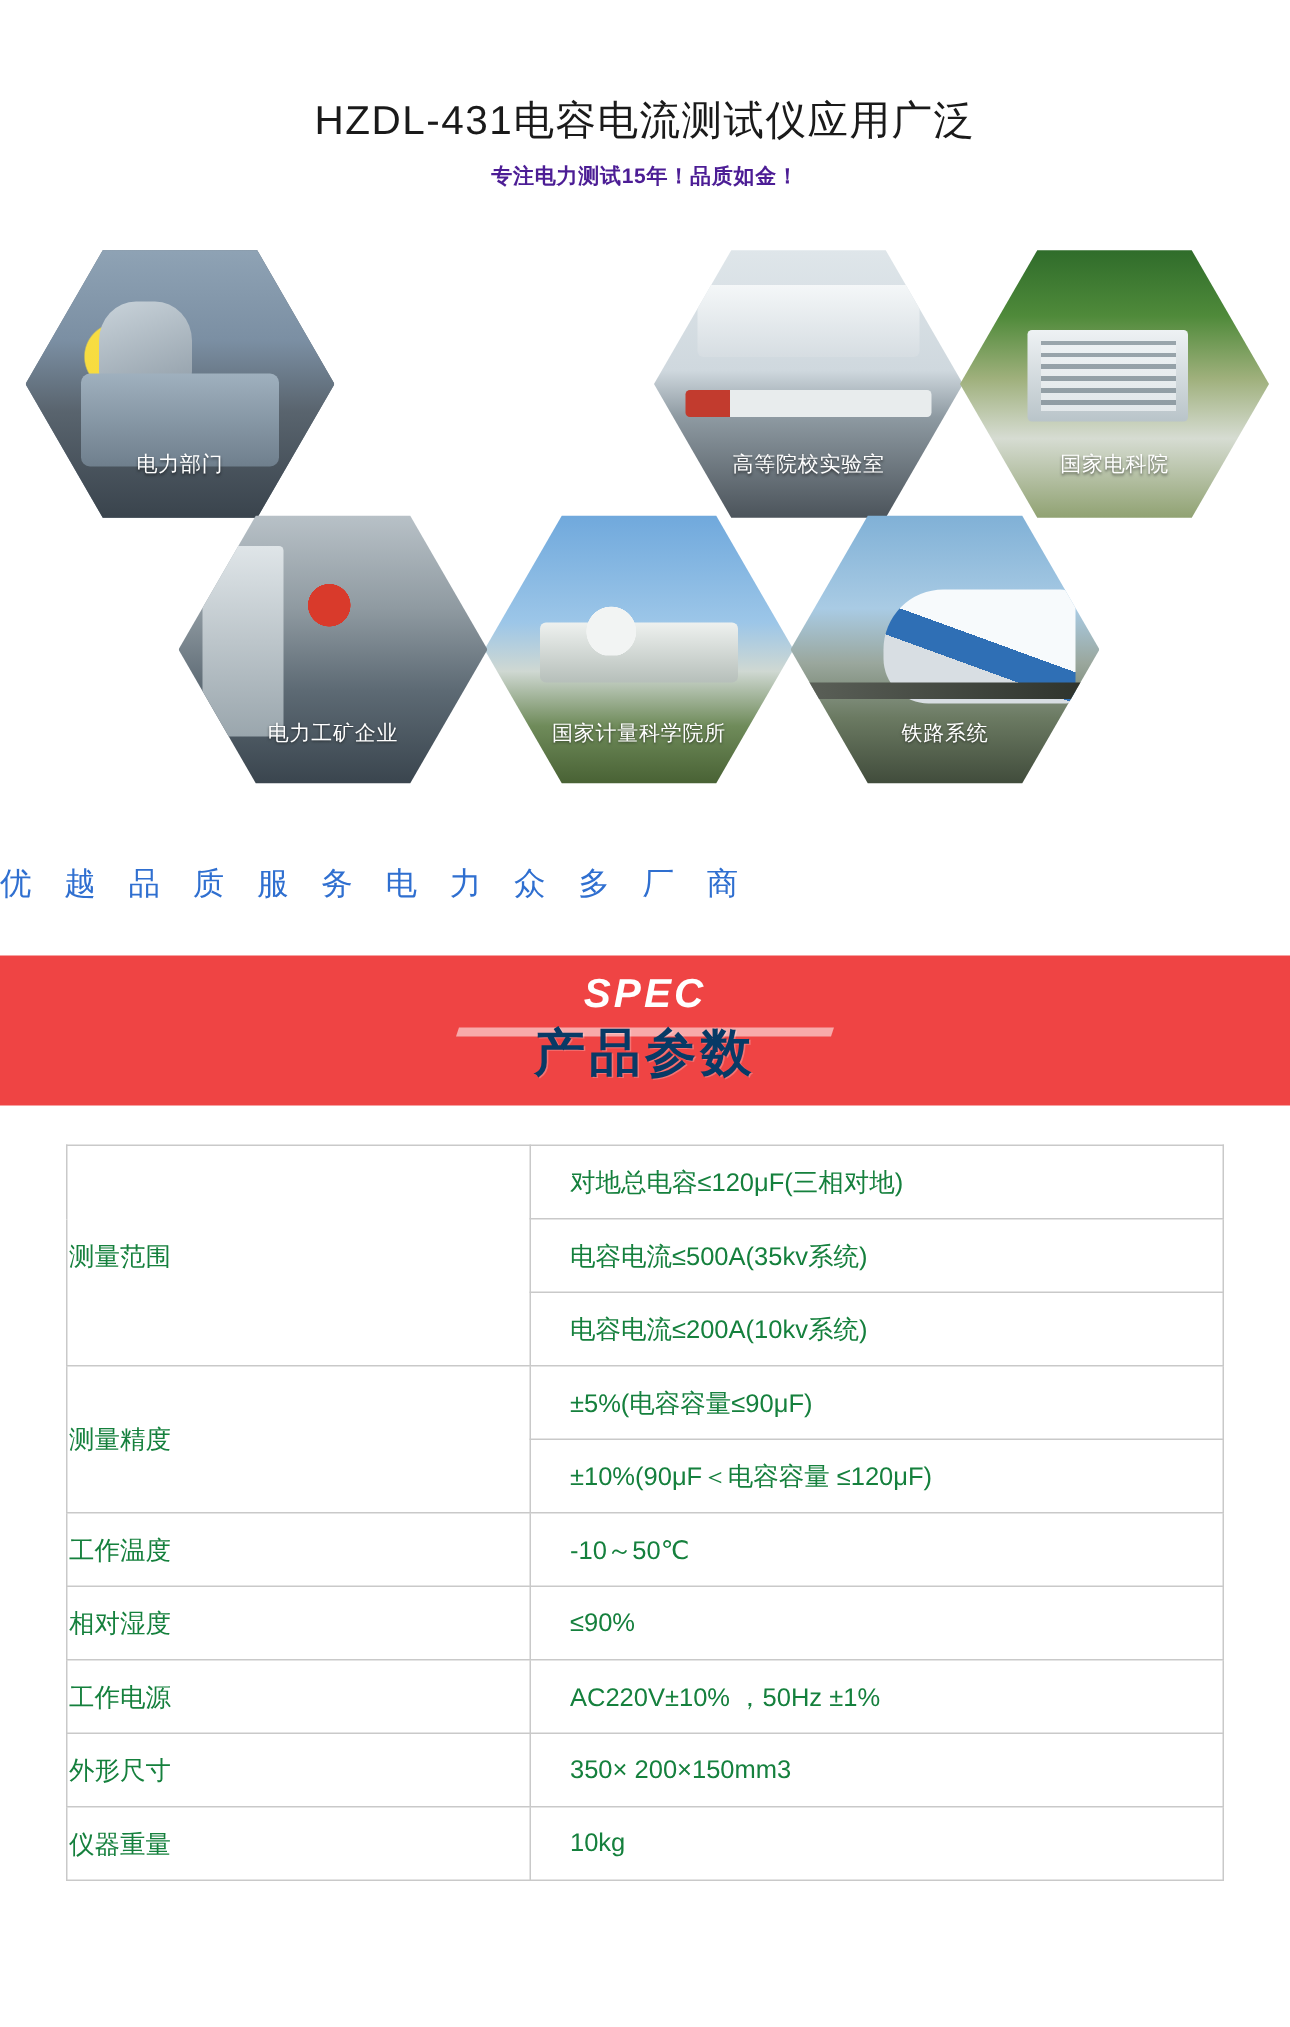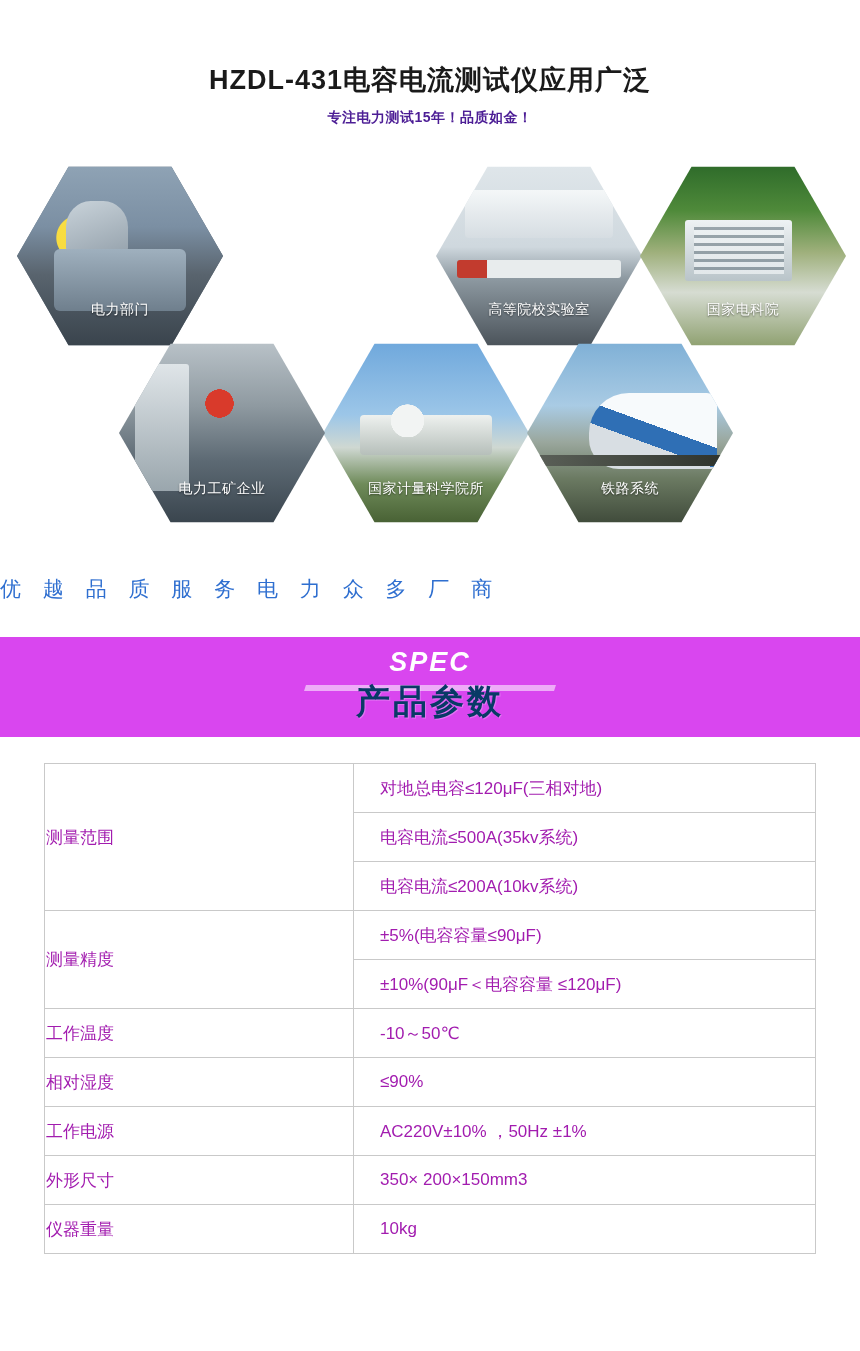--- a/index.html
+++ b/index.html
@@ -22,21 +22,21 @@
 
   
   .header {
     padding-top: 62px;
     text-align: center;
   }
   .main-title {
     font-size: 27px;
     color: #1a1a1a;
     letter-spacing: 1px;
-    font-weight: bold;
+    font-weight: normal;
     margin: 0;
   }
   .sub-title {
     margin-top: 11px;
     font-size: 14px;
     font-weight: bold;
     color: #4c1d95;
     letter-spacing: 0.5px;
   }
 
@@ -188,21 +188,21 @@
     font-size: 21px;
     letter-spacing: 8px;
     margin-top: 6px;
   }
 
   
   .spec-banner {
     margin-top: 34px;
     width: 860px;
     height: 100px;
-    background: #d946ef;
+    background: #ef4444;
     position: relative;
     overflow: hidden;
   }
   .spec-banner .en {
     position: absolute;
     top: 10px;
     left: 0; right: 0;
     text-align: center;
     color: #ffffff;
     font-size: 27px;
@@ -238,21 +238,21 @@
   }
   table.spec {
     border-collapse: collapse;
     width: 100%;
     table-layout: fixed;
   }
   table.spec td {
     border: 1px solid #c9c9c9;
     height: 46px;
     font-size: 17px;
-    color: #a21caf;
+    color: #15803d;
   }
   td.label {
     width: 306px;
   }
   td.value {
     padding-left: 26px;
   }
 </style>
 </head>
 <body>

